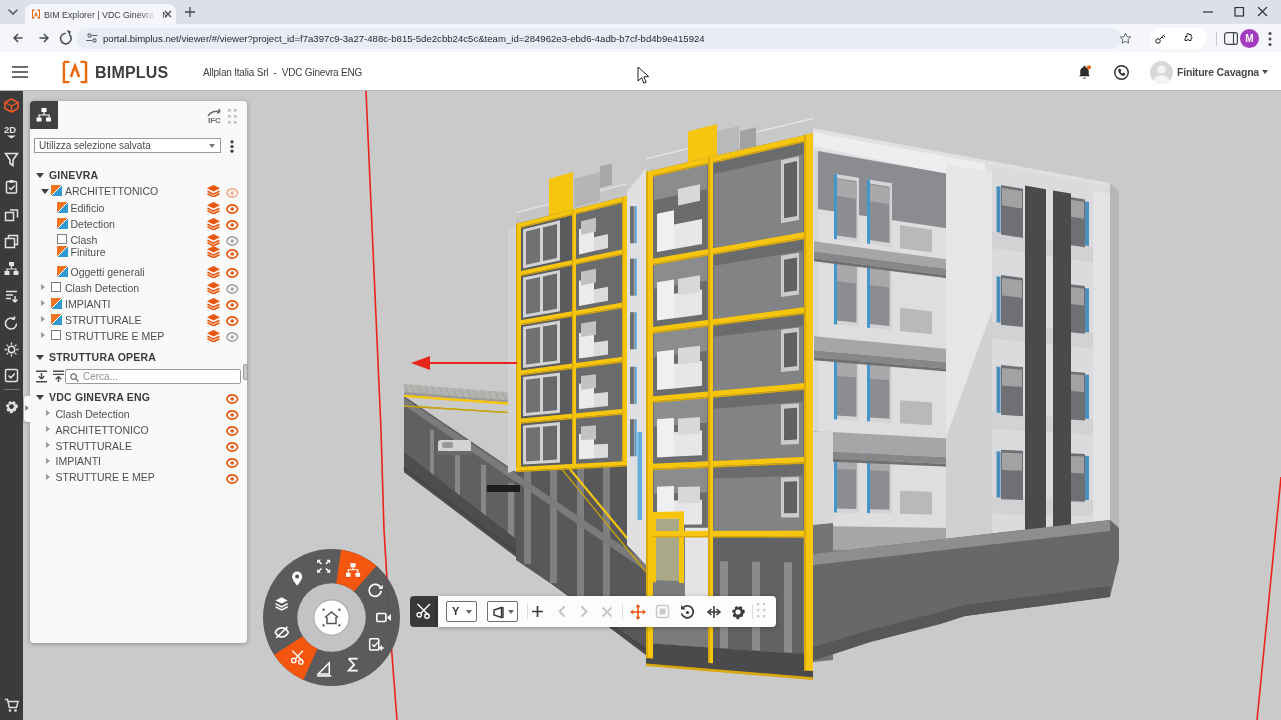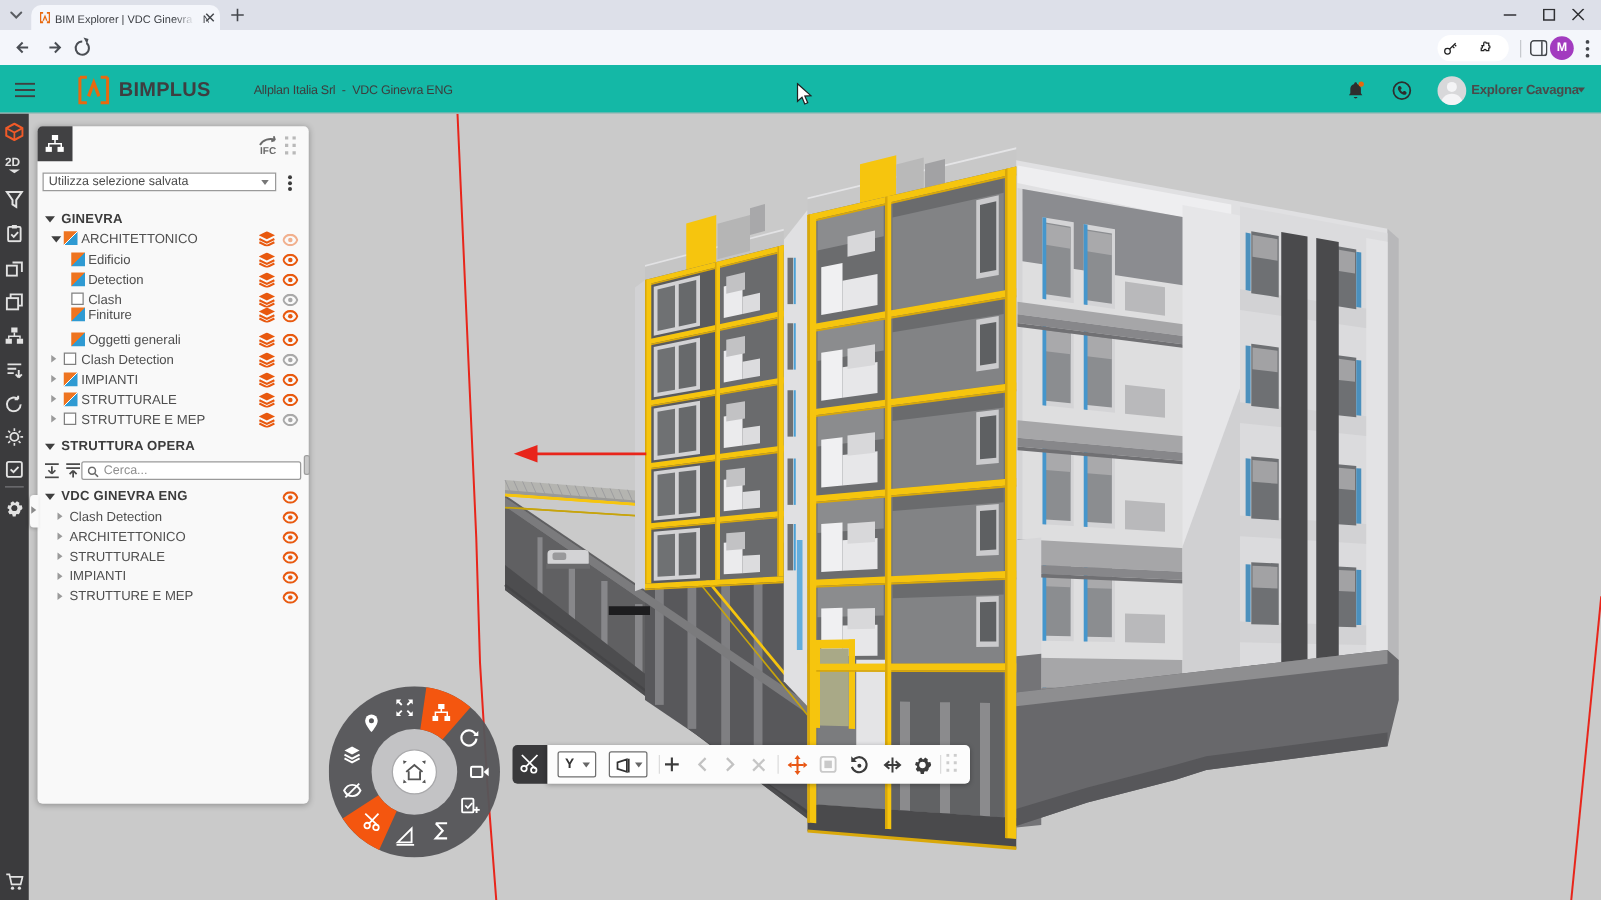--- a/index.html
+++ b/index.html
@@ -2,21 +2,21 @@
 <html><head><meta charset="utf-8"><title>BIM Explorer | VDC Ginevra ENG</title><style>
 *{margin:0;padding:0;box-sizing:border-box}
 html,body{width:1281px;height:720px;overflow:hidden;font-family:"Liberation Sans",sans-serif;background:#cacaca}
 .abs{position:absolute}
 #tabstrip{position:absolute;left:0;top:0;width:1281px;height:24px;background:#dde0e9}
 #tab{position:absolute;left:25px;top:4px;width:151px;height:20px;background:#f4f6fb;border-radius:8px 8px 0 0;font-size:8.8px;color:#3a3d42}
 #tab .title{position:absolute;left:19px;top:5.5px;width:123px;white-space:nowrap;overflow:hidden}
 #tab .fade{position:absolute;right:14px;top:0;width:22px;height:20px;background:linear-gradient(90deg,rgba(244,246,251,0),#f4f6fb 70%)}
 #toolbar{position:absolute;left:0;top:24px;width:1281px;height:28px;background:#f4f6fb}
 #omnibox{position:absolute;left:76px;top:3.5px;width:1046px;height:21px;border-radius:11px;background:#e8ecf4;font-size:9.6px;color:#27292d;line-height:21px}
-#appheader{position:absolute;left:0;top:52px;width:1281px;height:39px;background:#14b8a6;border-bottom:1px solid #b7b7b9}
+#appheader{position:absolute;left:0;top:52px;width:1281px;height:39px;background:#ffffff;border-bottom:1px solid #b7b7b9}
 #viewport{position:absolute;left:0;top:91px;width:1281px;height:629px;background:#cacaca;overflow:hidden}
 #sidebar{position:absolute;left:0;top:91px;width:23px;height:629px;background:#3b3b3d}
 #panel{position:absolute;left:30px;top:101px;width:217px;height:542px;background:#f9f9f9;border-radius:4px;box-shadow:0 1px 5px rgba(0,0,0,.3)}
 #paneltab{position:absolute;left:30px;top:101px;width:28px;height:28px;background:#414143;border-radius:4px 0 0 0}
 .row{position:absolute;height:16px;font-size:10.5px;color:#4e4e4e;line-height:16px;white-space:nowrap}
 .hdr{font-weight:bold;color:#3c3c3c;letter-spacing:.2px}
 .cb{position:absolute;width:10px;height:10px;border:1px solid #808080;background:#fff;top:2px}
 .cb.on{border:none;width:11px;height:11px;background:linear-gradient(135deg,#ee7420 49.5%,#fff 49.5%,#fff 51.5%,#2f9ad2 51.5%)}
 .caret-d{position:absolute;width:0;height:0;border-left:4px solid transparent;border-right:4px solid transparent;border-top:5px solid #3f3f3f;top:6px}
 .caret-r{position:absolute;width:0;height:0;border-top:3.5px solid transparent;border-bottom:3.5px solid transparent;border-left:4.5px solid #9a9a9a;top:4.5px}
@@ -50,20 +50,31 @@
     </svg>
 </div>
 
 <div id="toolbar">
  <svg class="abs" style="left:8px;top:3px" width="140" height="22" viewBox="0 0 140 22">
   <path d="M14.5 11h-8m3.6 -4l-4 4 4 4" stroke="#4a4e54" stroke-width="1.6" fill="none"></path>
   <path d="M31.5 11h8m-3.6 -4l4 4-4 4" stroke="#4a4e54" stroke-width="1.6" fill="none"></path>
   <path d="M57.8 6.2a5.3 5.3 0 1 0 3.4 1.2" stroke="#4a4e54" stroke-width="1.6" fill="none"></path>
       <path d="M58.8 3l4 1.2-1.2 4z" fill="#4a4e54"></path>
  </svg>
+ <div id="omnibox">
+      <svg class="abs" style="left:10px;top:4.5px" width="12" height="12" viewBox="0 0 12 12">
+        <circle cx="3.5" cy="3.5" r="1.6" fill="none" stroke="#5f6368" stroke-width="1.1"></circle>
+        <path d="M5.5 3.5h6M0 8.5h6" stroke="#5f6368" stroke-width="1.1"></path>
+        <circle cx="8.5" cy="8.5" r="1.6" fill="none" stroke="#5f6368" stroke-width="1.1"></circle>
+      </svg>
+ <span style="position:absolute;left:27px">portal.bimplus.net/viewer/#/viewer?project_id=f7a397c9-3a27-488c-b815-5de2cbb24c5c&amp;team_id=284962e3-ebd6-4adb-b7cf-bd4b9e415924</span>
+ <svg class="abs" style="left:1043px;top:4px" width="13" height="13" viewBox="0 0 24 24">
+        <path d="M12 2.5l2.9 6 6.6.9-4.8 4.6 1.2 6.5-5.9-3.2-5.9 3.2 1.2-6.5L2.5 9.4l6.6-.9z" fill="none" stroke="#5f6368" stroke-width="1.8"></path>
+      </svg>
+ </div>
  <div class="abs" style="left:1150px;top:4px;width:57px;height:21px;background:#fff;border-radius:11px"></div>
  <svg class="abs" style="left:1154px;top:9px" width="13" height="12" viewBox="0 0 24 24">
       <circle cx="7" cy="16" r="4.5" fill="none" stroke="#1f1f1f" stroke-width="2"></circle>
       <path d="M10.5 12.5L20 3m-2 2l3 3m-6 0l3 3" stroke="#1f1f1f" stroke-width="2" fill="none"></path>
     </svg>
  <svg class="abs" style="left:1182px;top:9px" width="13" height="12" viewBox="0 0 24 24">
       <path d="M9 3a2 2 0 0 1 4 0h4v4a2 2 0 0 1 0 4v4h-4a2 2 0 0 0-4 0H5v-4a2 2 0 0 0 0-4V7h4z" fill="none" stroke="#1f1f1f" stroke-width="2"></path>
     </svg>
  <div class="abs" style="left:1216px;top:8px;width:1px;height:14px;background:#c6c9ce"></div>
  <svg class="abs" style="left:1224px;top:8px" width="14" height="13" viewBox="0 0 14 13">
@@ -94,21 +105,21 @@
       <circle cx="18.3" cy="4.6" r="3" fill="#e8690f"></circle>
     </svg>
  <svg class="abs" style="left:1113px;top:12px" width="17" height="17" viewBox="0 0 24 24">
       <circle cx="12" cy="12" r="9.5" fill="none" stroke="#2e2e2e" stroke-width="2"></circle>
       <path d="M8.2 7.2c1 -.8 2 -.6 2.5.2l.8 1.2c.4.7.2 1.5-.5 2l-.6.4c.3 1 1.5 2.2 2.5 2.6l.5-.6c.5-.7 1.3-.9 2-.5l1.2.8c.8.5 1 1.5.3 2.4-.8 1-2.3 1.3-3.6.8-2.4-.9-4.6-3-5.5-5.5-.5-1.3-.4-2.9.4-3.8z" fill="#2e2e2e"></path>
     </svg>
  <div class="abs" style="left:1150px;top:9px;width:23px;height:23px;border-radius:50%;background:#d8d8da;overflow:hidden"><svg width="23" height="23" viewBox="0 0 23 23">
         <circle cx="11.5" cy="8.5" r="4" fill="#f4f4f6"></circle>
         <path d="M2.5 23a9 9 0 0 1 18 0z" fill="#f4f4f6"></path>
       </svg></div>
- <div class="abs" style="left:1177px;top:14px;font-size:10.5px;font-weight:bold;letter-spacing:-0.2px;color:#4a4a4a">Explorer Cavagna</div>
+ <div class="abs" style="left:1177px;top:14px;font-size:10.5px;font-weight:bold;letter-spacing:-0.2px;color:#4a4a4a">Finiture Cavagna</div>
  <div class="caret-d" style="left:1262px;top:18px;border-top-color:#4a4a4a;border-left-width:3.5px;border-right-width:3.5px;border-top-width:4.5px"></div>
 </div>
 
 <div id="viewport">
  <svg width="1281" height="720" viewBox="0 0 1281 720" style="position:absolute;left:0;top:-91px">
 <polygon points="404,384 516,393 516,402 404,393" fill="#b4b4b0"></polygon>
 <g stroke="#96969a" stroke-width="0.6">
         <line x1="404" y1="384" x2="408" y2="393"></line>
         <line x1="411" y1="384.6" x2="415" y2="393.6"></line>
         <line x1="418" y1="385.1" x2="422" y2="394.1"></line>

